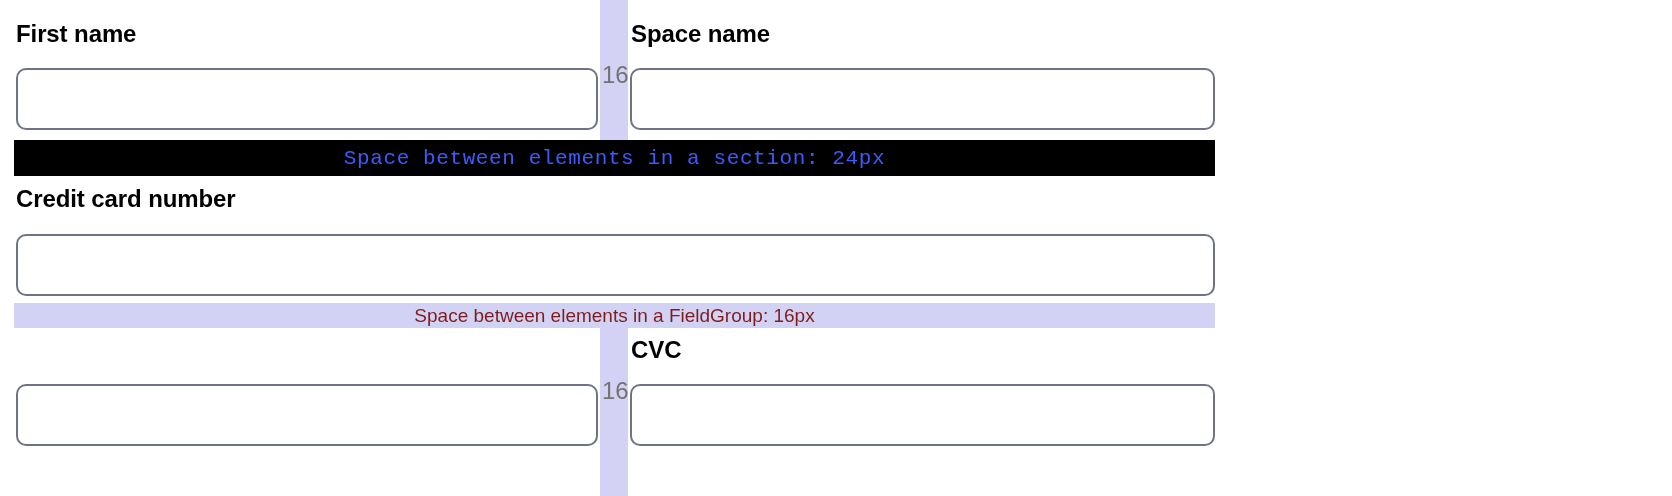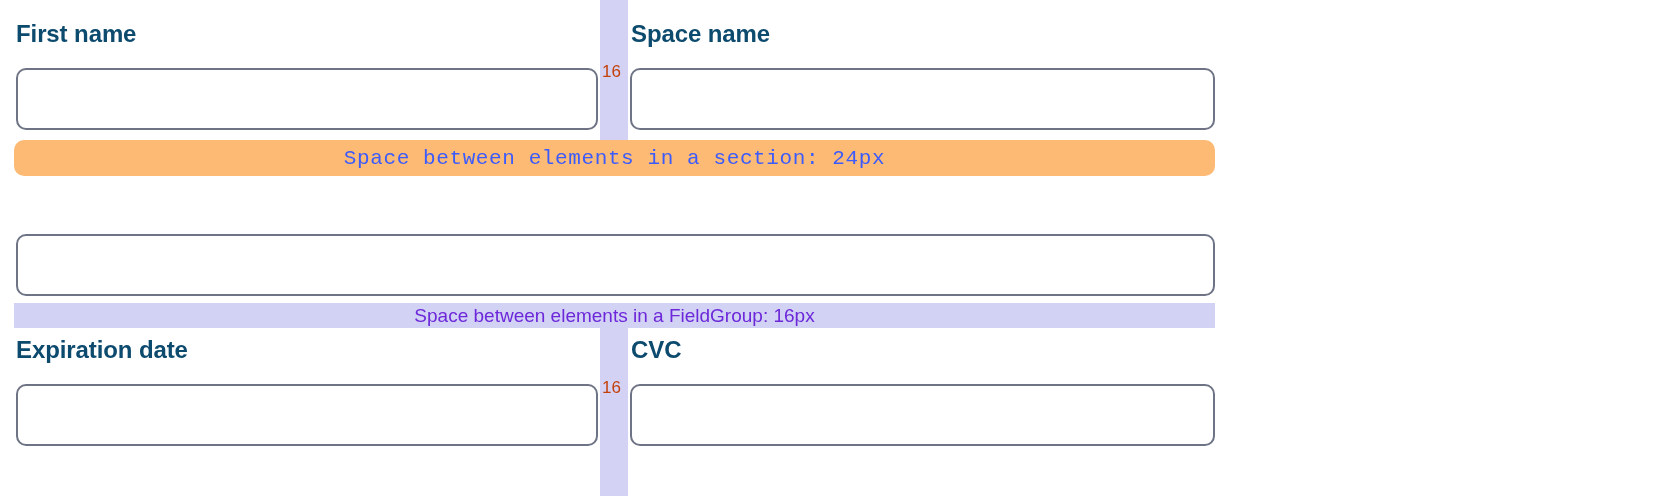--- a/index.html
+++ b/index.html
@@ -24,21 +24,21 @@
   }
 
   
   .abs { position: absolute; }
 
   
   .field-label {
     font-family: "Liberation Sans", sans-serif;
     font-size: 24px;
     font-weight: 700;
-    color: #0c4a6e;
+    color: #000000;
     line-height: 28px;
     letter-spacing: -0.1px;
     white-space: nowrap;
   }
 
   
   .text-input {
     box-sizing: border-box;
     background: #ffffff;
     border: 2px solid #6e7485;
@@ -55,53 +55,52 @@
 
   
   .space-band {
     box-sizing: border-box;
     display: flex;
     align-items: center;
     justify-content: center;
     overflow: hidden;
   }
   .space-band-section {
-    background: #fdba74;
-    border-radius: 10px;
+    background: #000000;
   }
   .space-band-section .space-band-text {
     font-family: "Liberation Mono", monospace;
     font-size: 21px;
     color: #3b5bfd;
     letter-spacing: 0.6px;
     white-space: nowrap;
     line-height: 1;
   }
   .space-band-fieldgroup {
     background: #d2d2f5;
   }
   .space-band-fieldgroup .space-band-text {
     font-family: "Liberation Sans", sans-serif;
     font-size: 19px;
-    color: #6d28d9;
+    color: #7f1d1d;
     letter-spacing: 0px;
     white-space: nowrap;
     line-height: 1;
   }
 
   
   .gap-column {
     background: #d4d2f4;
     box-sizing: border-box;
   }
   .gap-value {
     position: absolute;
     font-family: "Liberation Sans", sans-serif;
-    font-size: 17px;
-    color: #c2410c;
+    font-size: 24px;
+    color: #737373;
     line-height: 1;
     white-space: nowrap;
   }
 </style>
 </head>
 <body>
 
 <div class="page">
 
   <div class="abs gap-column" style="left:600px; top:0px; width:28px; height:140px;"></div>
@@ -112,31 +111,31 @@
   <input class="abs text-input" type="text" style="left: 16px; top: 68px; width: 582px;" placeholder="">
 
   <div class="abs field-label" style="left:631px; top:20px;">Space name</div>
 
   <input class="abs text-input" type="text" style="left: 630px; top: 68px; width: 585px;" placeholder="">
 
   <div class="abs space-band space-band-section" style="left:14px; top:140px; width:1201px; height:36px;">
     <span class="space-band-text">Space between elements in a section: 24px</span>
   </div>
 
+  <div class="abs field-label" style="left:16px; top:185px;">Credit card number</div>
 
   <input class="abs text-input" type="text" style="left: 16px; top: 234px; width: 1199px;" placeholder="">
 
   <div class="abs space-band space-band-fieldgroup" style="left:14px; top:303px; width:1201px; height:25px;">
     <span class="space-band-text">Space between elements in a FieldGroup: 16px</span>
   </div>
 
   <div class="abs gap-column" style="left:600px; top:328px; width:28px; height:168px;"></div>
   <div class="gap-value" style="left:602px; top:379px;">16</div>
 
-  <div class="abs field-label" style="left:16px; top:336px;">Expiration date</div>
 
   <input class="abs text-input" type="text" style="left: 16px; top: 384px; width: 582px;" placeholder="">
 
   <div class="abs field-label" style="left:631px; top:336px;text-align:right;">CVC</div>
 
   <input class="abs text-input" type="text" style="left: 630px; top: 384px; width: 585px;" placeholder="">
 
 </div>
 
 </body></html>

